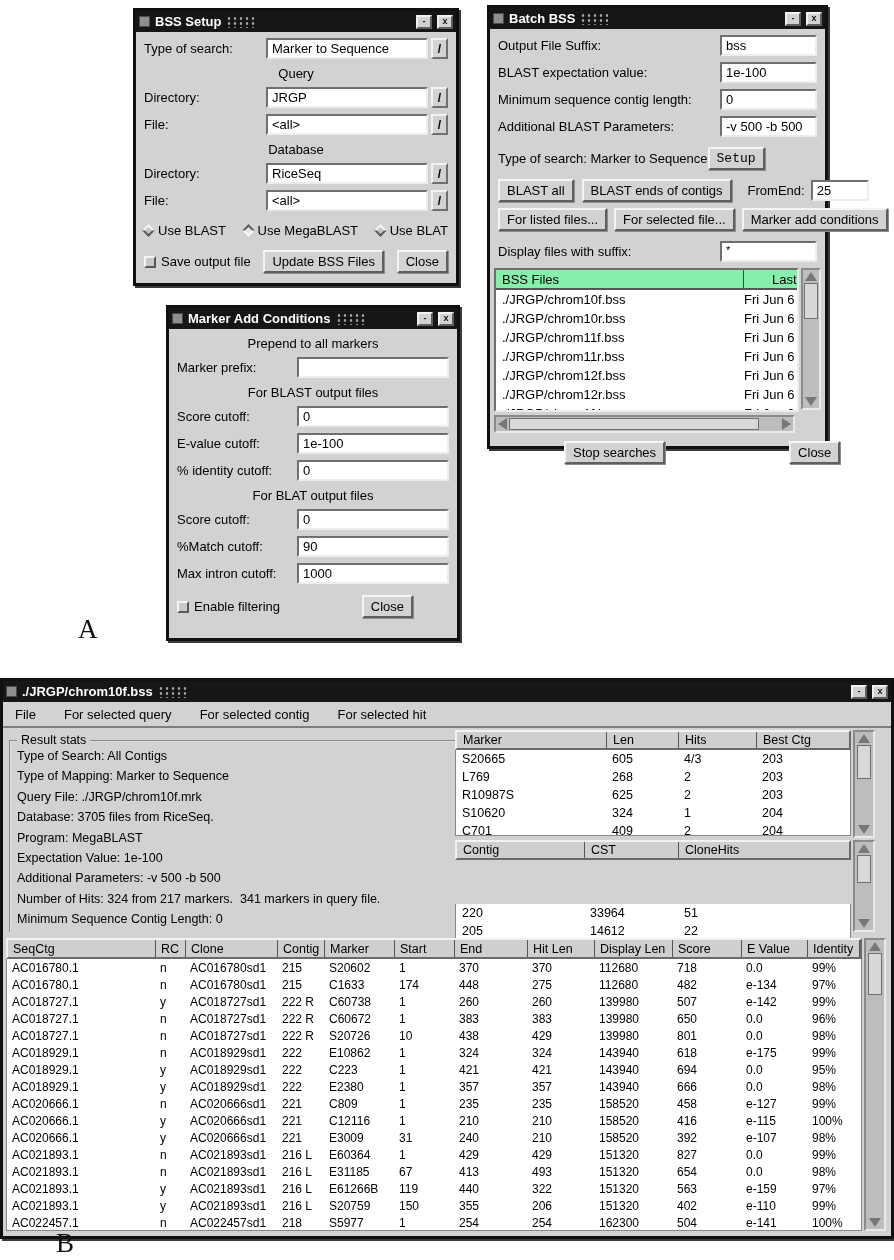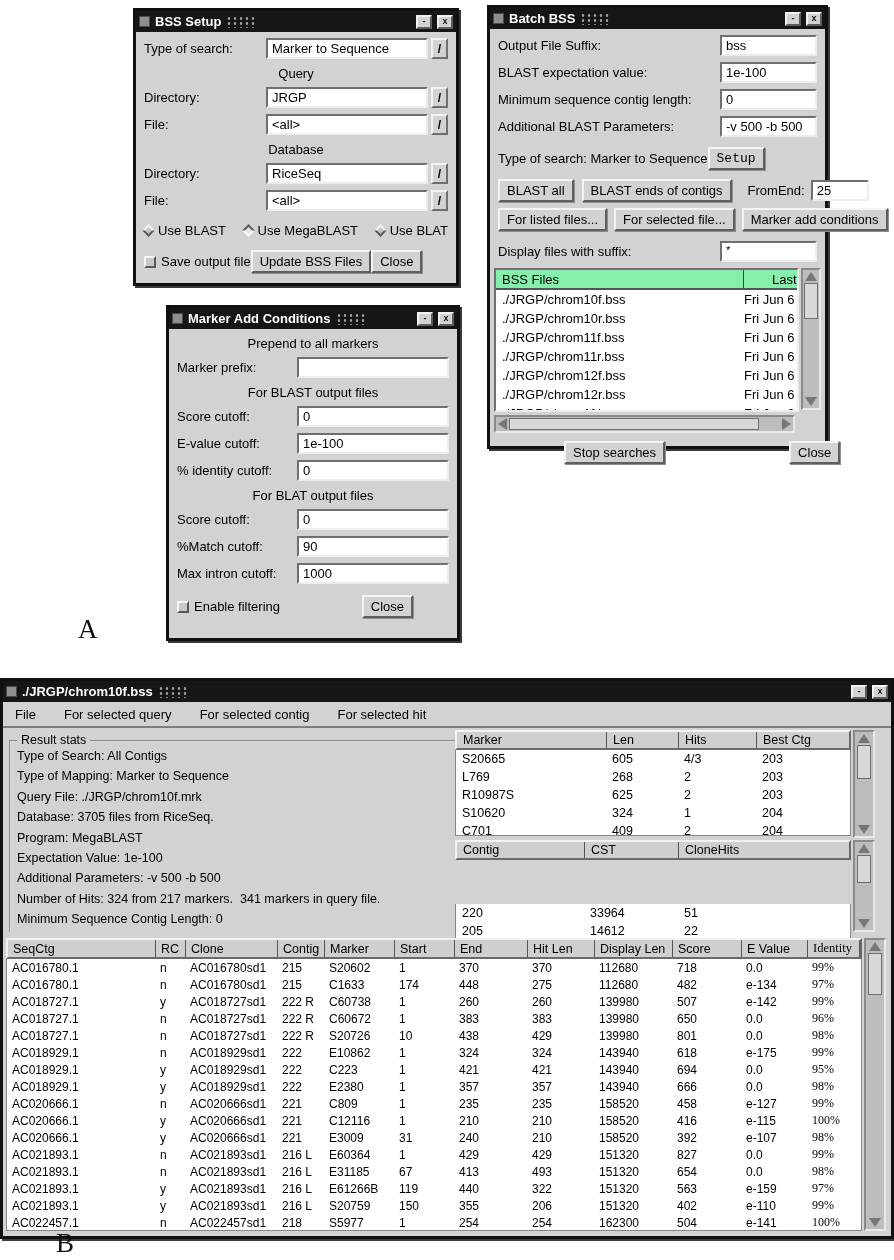--- a/index.html
+++ b/index.html
@@ -94,21 +94,21 @@
 
 #hits{position:absolute;left:3px;top:210px;display:flex;}
 .htable{width:856px;}
 .hhead{display:flex;background:#cfcfcf;border:2px solid;border-color:#f2f2f2 #6a6a6a #6a6a6a #f2f2f2;height:21px;align-items:center;}
 .hhead span{font-size:12.5px;padding-left:5px;height:100%;display:flex;align-items:center;border-right:1px solid #555;white-space:nowrap;overflow:hidden;}
 .hbody{background:#fff;border:1px solid #888;border-top:none;height:272px;overflow:hidden;}
 .hrow{display:flex;height:17px;align-items:center;font-size:12px;}
 .hrow span{padding-left:5px;white-space:nowrap;overflow:hidden;}
 .c0{width:148px;} .c1{width:30px;} .c2{width:92px;} .c3{width:47px;} .c4{width:70px;}
 .c5{width:60px;} .c6{width:73px;} .c7{width:67px;} .c8{width:78px;} .c9{width:69px;}
-.c10{width:66px;} .c11{flex:1;font-family:Liberation Serif, serif;}
+.c10{width:66px;} .c11{flex:1;}
 .hits-scroll{height:293px;margin-left:2px;}
 </style>
 </head>
 <body>
 
 <div class="window" id="w-setup">
   <div class="titlebar">
     <span class="tb-sq"></span>
     <span class="tb-title">BSS Setup</span>
     <span class="tb-deco"></span>
@@ -150,21 +150,21 @@
     </span>
     <span class="radio-item">
       <span class="diamond sel"></span>
       <span>Use MegaBLAST</span>
     </span>
     <span class="radio-item">
       <span class="diamond"></span>
       <span>Use BLAT</span>
     </span>
   </div>
-  <div class="row" style="margin-top:12px;">
+  <div class="row" style="margin-top:12px;justify-content:space-between;">
     <span class="radio-item">
       <span class="chk"></span>
       <span>Save output file</span>
     </span>
     <span class="btn">Update BSS Files</span>
     <span class="btn">Close</span>
   </div>
 </div>
 
 <div class="window" id="w-batch">

